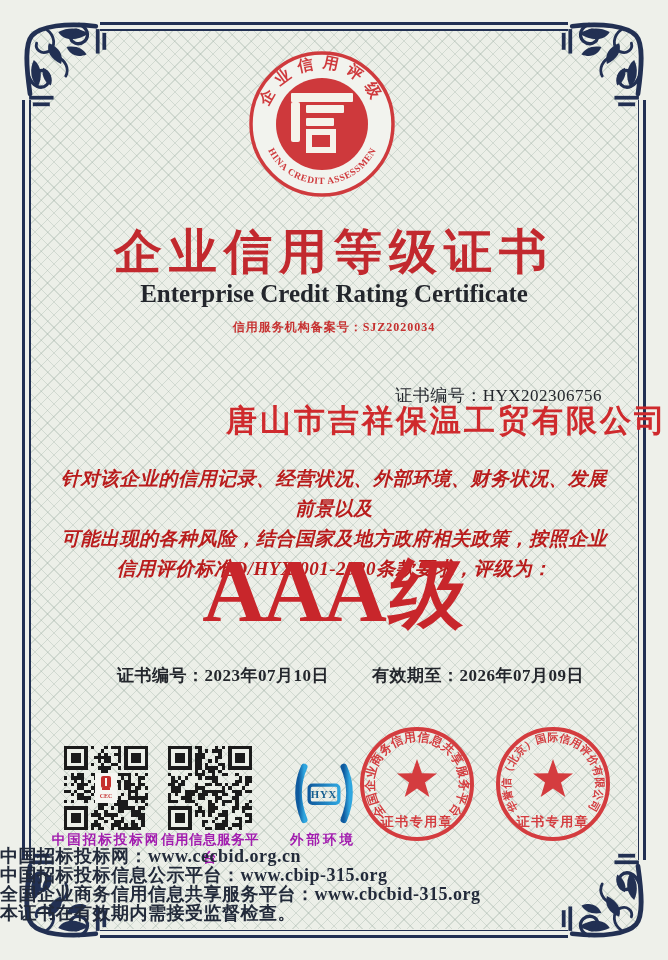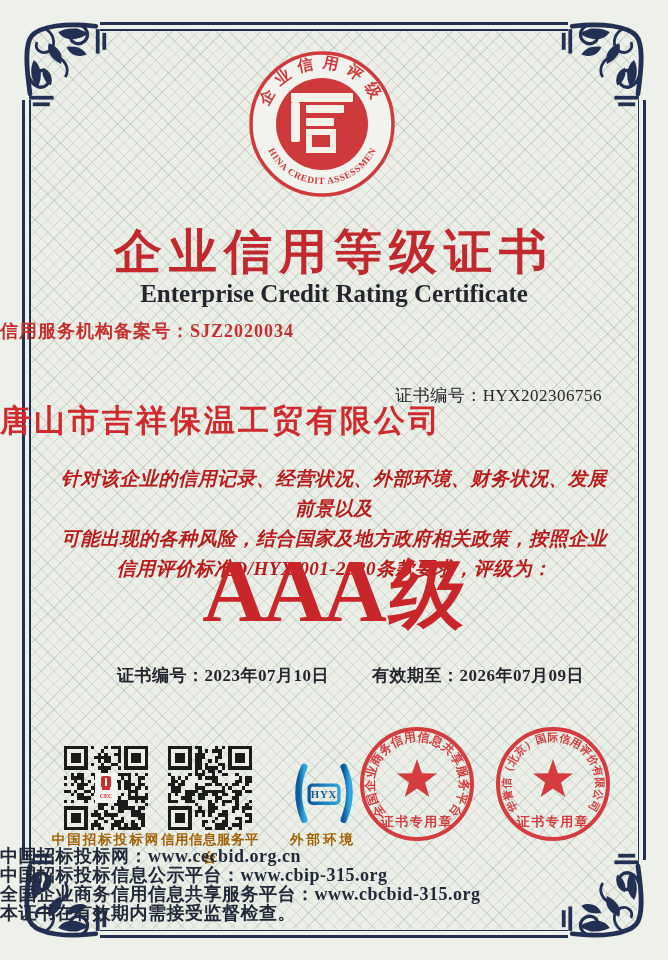--- a/index.html
+++ b/index.html
@@ -33,29 +33,29 @@
 
   .title{
     position:absolute;left:0;right:0;top:220px;text-align:center;
     font-size:48px;font-weight:bold;color:#c2292e;letter-spacing:7px;
   }
   .subtitle{
     position:absolute;left:0;right:0;top:280px;text-align:center;
     font-size:25px;font-weight:bold;color:#23262c;
   }
   .regline{
-    position:absolute;left:0;right:0;top:319px;text-align:left;
-    font-size:18px;font-weight:bold;color:#c6302f;letter-spacing:1px;
+    position:absolute;left:0;right:0;top:319px;text-align:center;
+    font-size:12px;font-weight:bold;color:#c6302f;letter-spacing:1px;
   }
   .certno{
     position:absolute;right:66px;top:344px;
     font-size:17px;font-weight:normal;color:#23262c;letter-spacing:0.5px;margin-top:40px;
   }
   .company{
-    position:absolute;left:0;right:0;top:400px;text-align:left;
+    position:absolute;left:0;right:0;top:400px;text-align:right;
     font-size:31px;font-weight:bold;color:#cf2a2d;letter-spacing:3px;
   }
   .bodytext{
     position:absolute;left:58px;right:58px;top:464px;text-align:center;
     font-size:19px;font-weight:bold;color:#b91c1c;line-height:30px;letter-spacing:0.5px;font-style:italic;
   }
   .rating{
     position:absolute;left:0;right:0;top:540px;text-align:center;color:#c8262b;
   }
   .rating .grade{font-size:88px;font-weight:bold;letter-spacing:-3px;}
@@ -63,21 +63,21 @@
   .dates{position:absolute;left:0;right:0;top:664px;font-size:17px;font-weight:bold;color:#23262c;letter-spacing:0.5px;}
   .dates .issue{position:absolute;left:117px;}
   .dates .valid{position:absolute;left:372px;}
 
   .qr{position:absolute;width:84px;height:84px;}
   .qr1{left:64px;top:746px;} .qr2{left:168px;top:746px;}
   .qr-emblem{position:absolute;left:95px;top:773px;width:22px;height:30px;background:#f6f6f2;display:flex;flex-direction:column;align-items:center;justify-content:center;}
   .qr-emblem svg{width:18px;height:26px;}
   .smalllabel{
     position:absolute;top:831px;text-align:center;
-    font-size:13.5px;font-weight:bold;color:#a16207;letter-spacing:2px;
+    font-size:13.5px;font-weight:bold;color:#a21caf;letter-spacing:2px;
   }
   .lab1{left:50px;width:112px;}
   .lab2{left:160px;width:100px;letter-spacing:0.5px;}
   .lab3{left:284px;width:78px;letter-spacing:3px;}
   .hyx{position:absolute;left:286px;top:762px;width:76px;height:66px;}
 
   .seal{position:absolute;width:120px;height:120px;}
   .seal1{left:357px;top:723px;}
   .seal2{left:493px;top:723px;}
 

